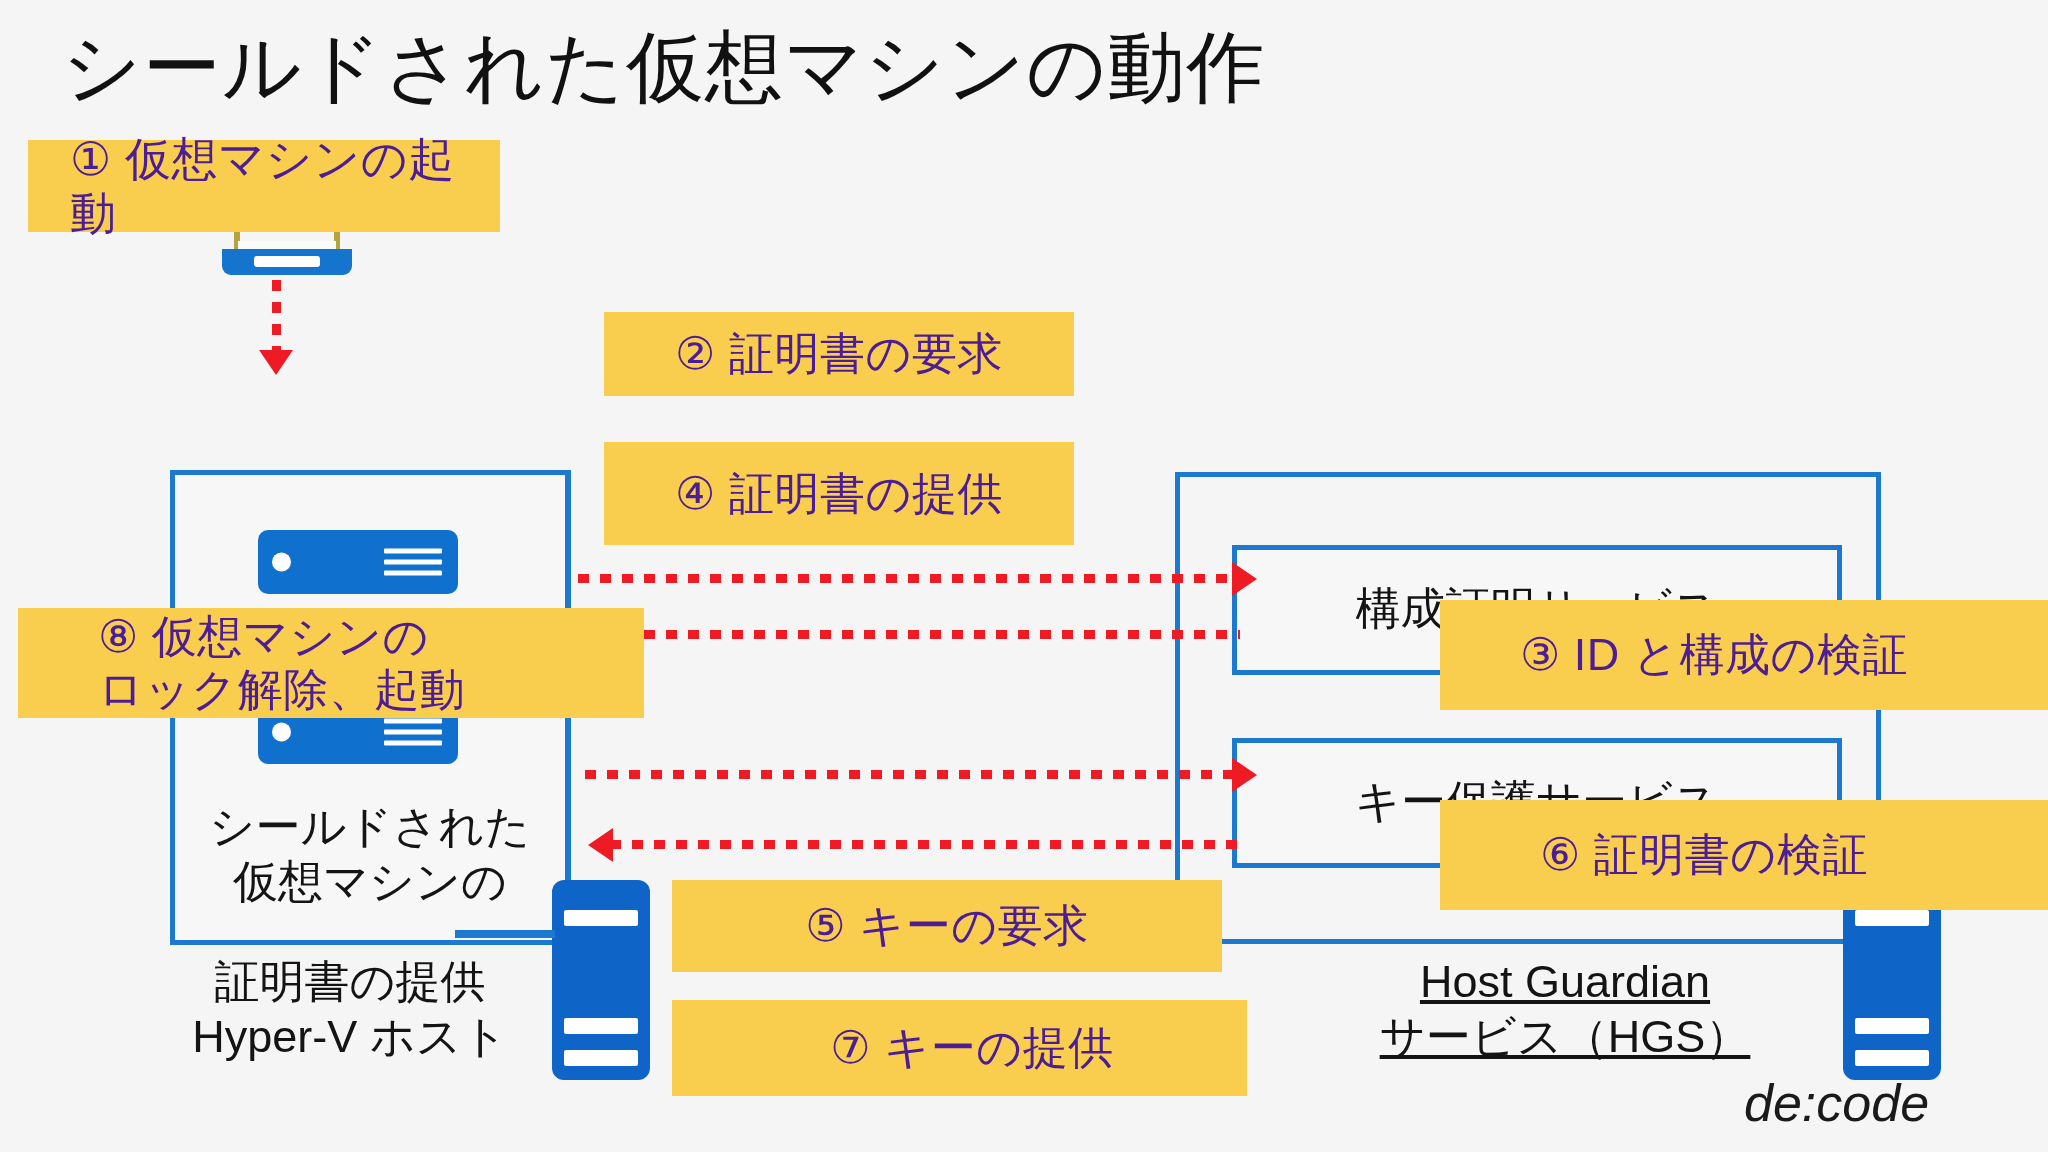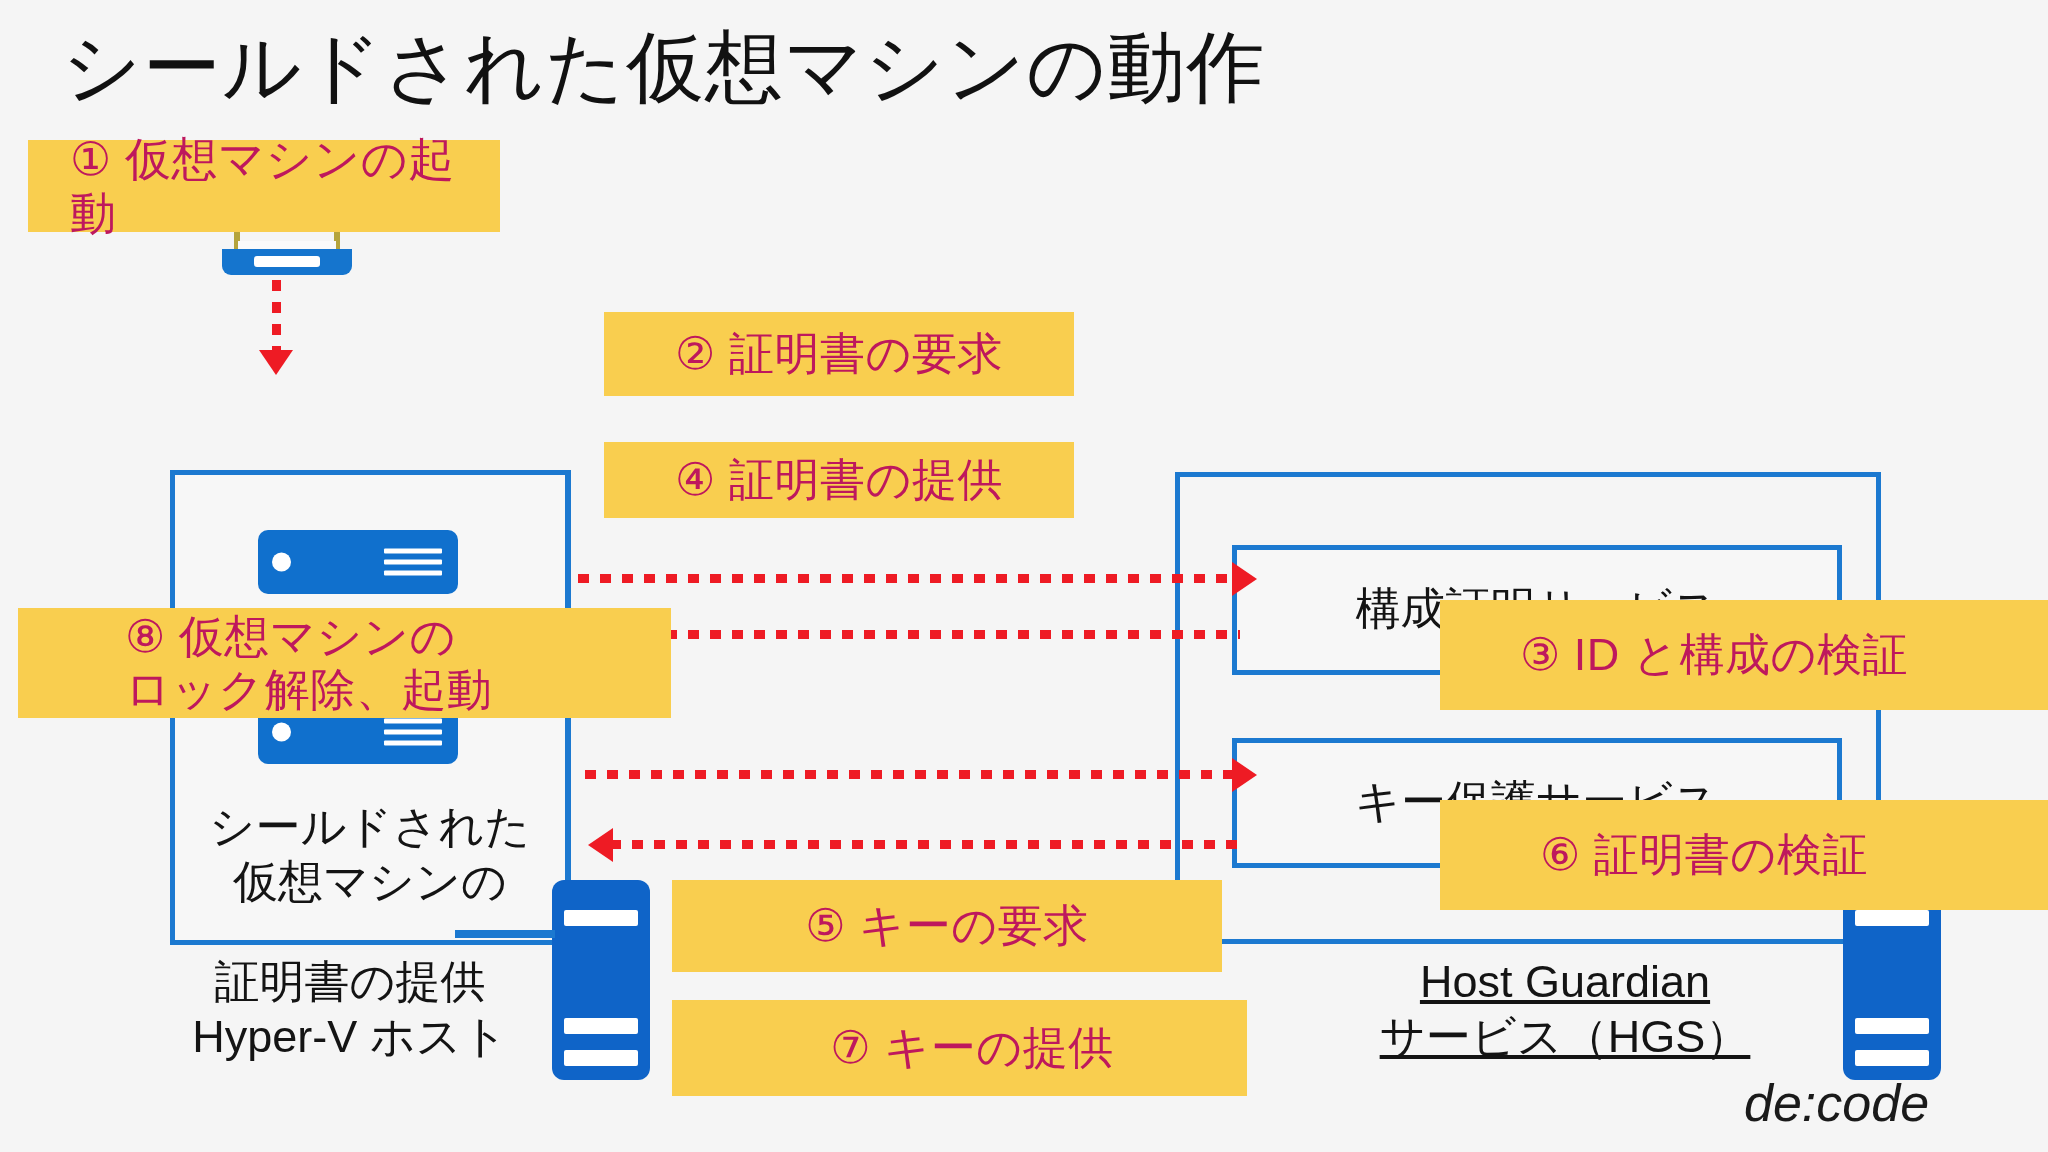--- a/index.html
+++ b/index.html
@@ -16,21 +16,21 @@
   .title{
     position:absolute;left:62px;top:28px;
     font-size:78px;line-height:1.0;color:#111;
     font-weight:400;letter-spacing:1px;white-space:nowrap;
   }
 
   
   .callout{
     position:absolute;
     background:#F9CE4F;
-    color:#be185d;
+    color:#4c1d95;
     display:flex;align-items:center;justify-content:center;
     text-align:center;
     font-size:45px;
     line-height:1.18;
     white-space:pre-line;
     letter-spacing:0.5px;
   }
   .callout.left-al{justify-content:flex-start;padding-left:18px;text-align:left;}
 
   
@@ -185,23 +185,23 @@
   <div class="dotted-h" style="left:585px;top:770px;width:655px;"></div>
   <div class="arrowhead arrow-right" style="left:1232px;top:758px;"></div>
 
   <div class="dotted-h" style="left:610px;top:840px;width:630px;"></div>
   <div class="arrowhead arrow-left" style="left:588px;top:828px;"></div>
 
   <div class="callout left-al" style="left:28px;top:140px;width:430px;height:92px;font-size:46px;padding-left:42px;">① 仮想マシンの起動</div>
 
   <div class="callout" style="left:604px;top:312px;width:470px;height:84px;">② 証明書の要求</div>
 
-  <div class="callout" style="left:604px;top:442px;width:470px;height:76px;">④ 証明書の提供</div>
-
-  <div class="callout left-al" style="left:18px;top:608px;width:546px;height:110px;padding-left:107px;line-height:1.18;">⑧ 仮想マシンの
+  <div class="callout" style="left:604px;top:442px;width:470px;height:103px;">④ 証明書の提供</div>
+
+  <div class="callout left-al" style="left:18px;top:608px;width:546px;height:110px;padding-left:80px;line-height:1.18;">⑧ 仮想マシンの
 ロック解除、起動</div>
 
   <div class="callout left-al" style="left:1440px;top:600px;width:600px;height:110px;padding-left:80px;">③ ID と構成の検証</div>
 
   <div class="callout left-al" style="left:1440px;top:800px;width:600px;height:110px;padding-left:100px;">⑥ 証明書の検証</div>
 
   <div class="callout" style="left:672px;top:880px;width:550px;height:92px;">⑤ キーの要求</div>
 
   <div class="callout" style="left:672px;top:1000px;width:550px;height:96px;padding-left:25px;">⑦ キーの提供</div>
 

